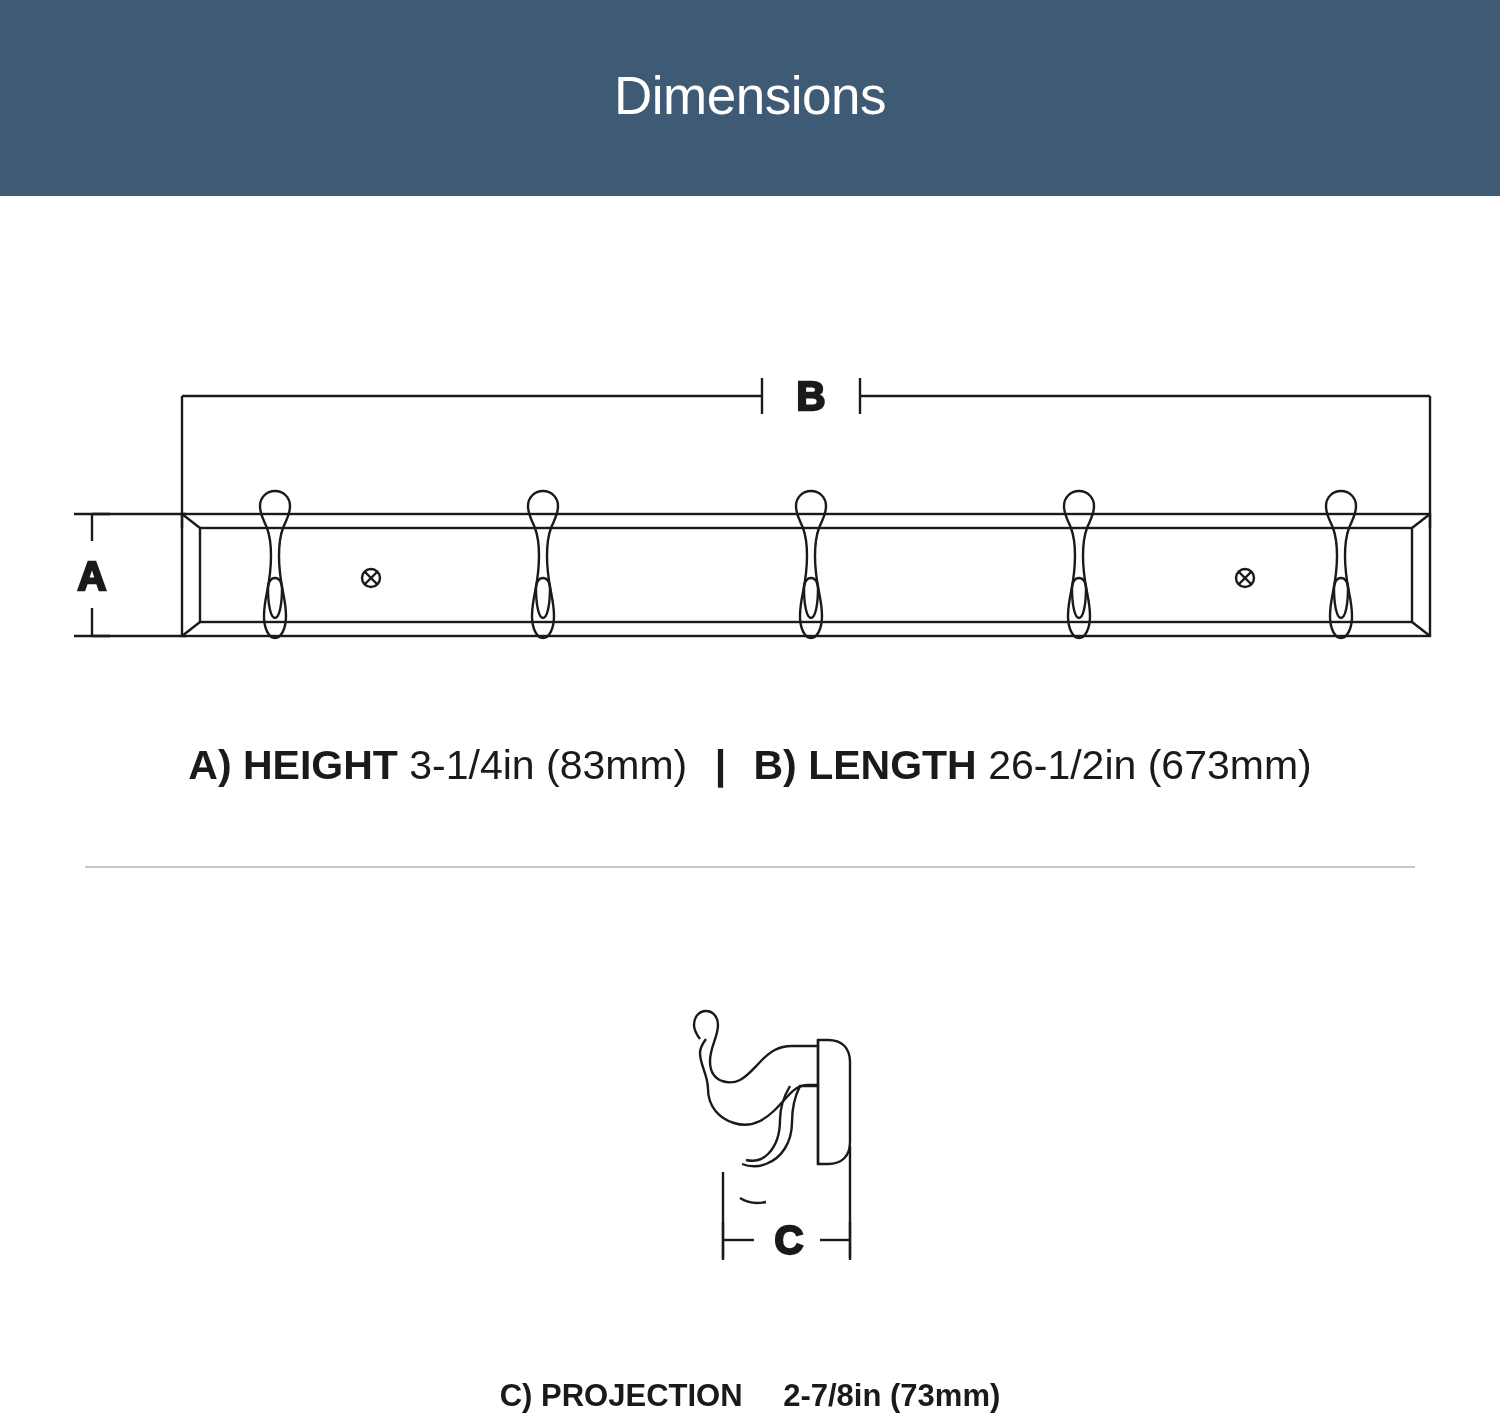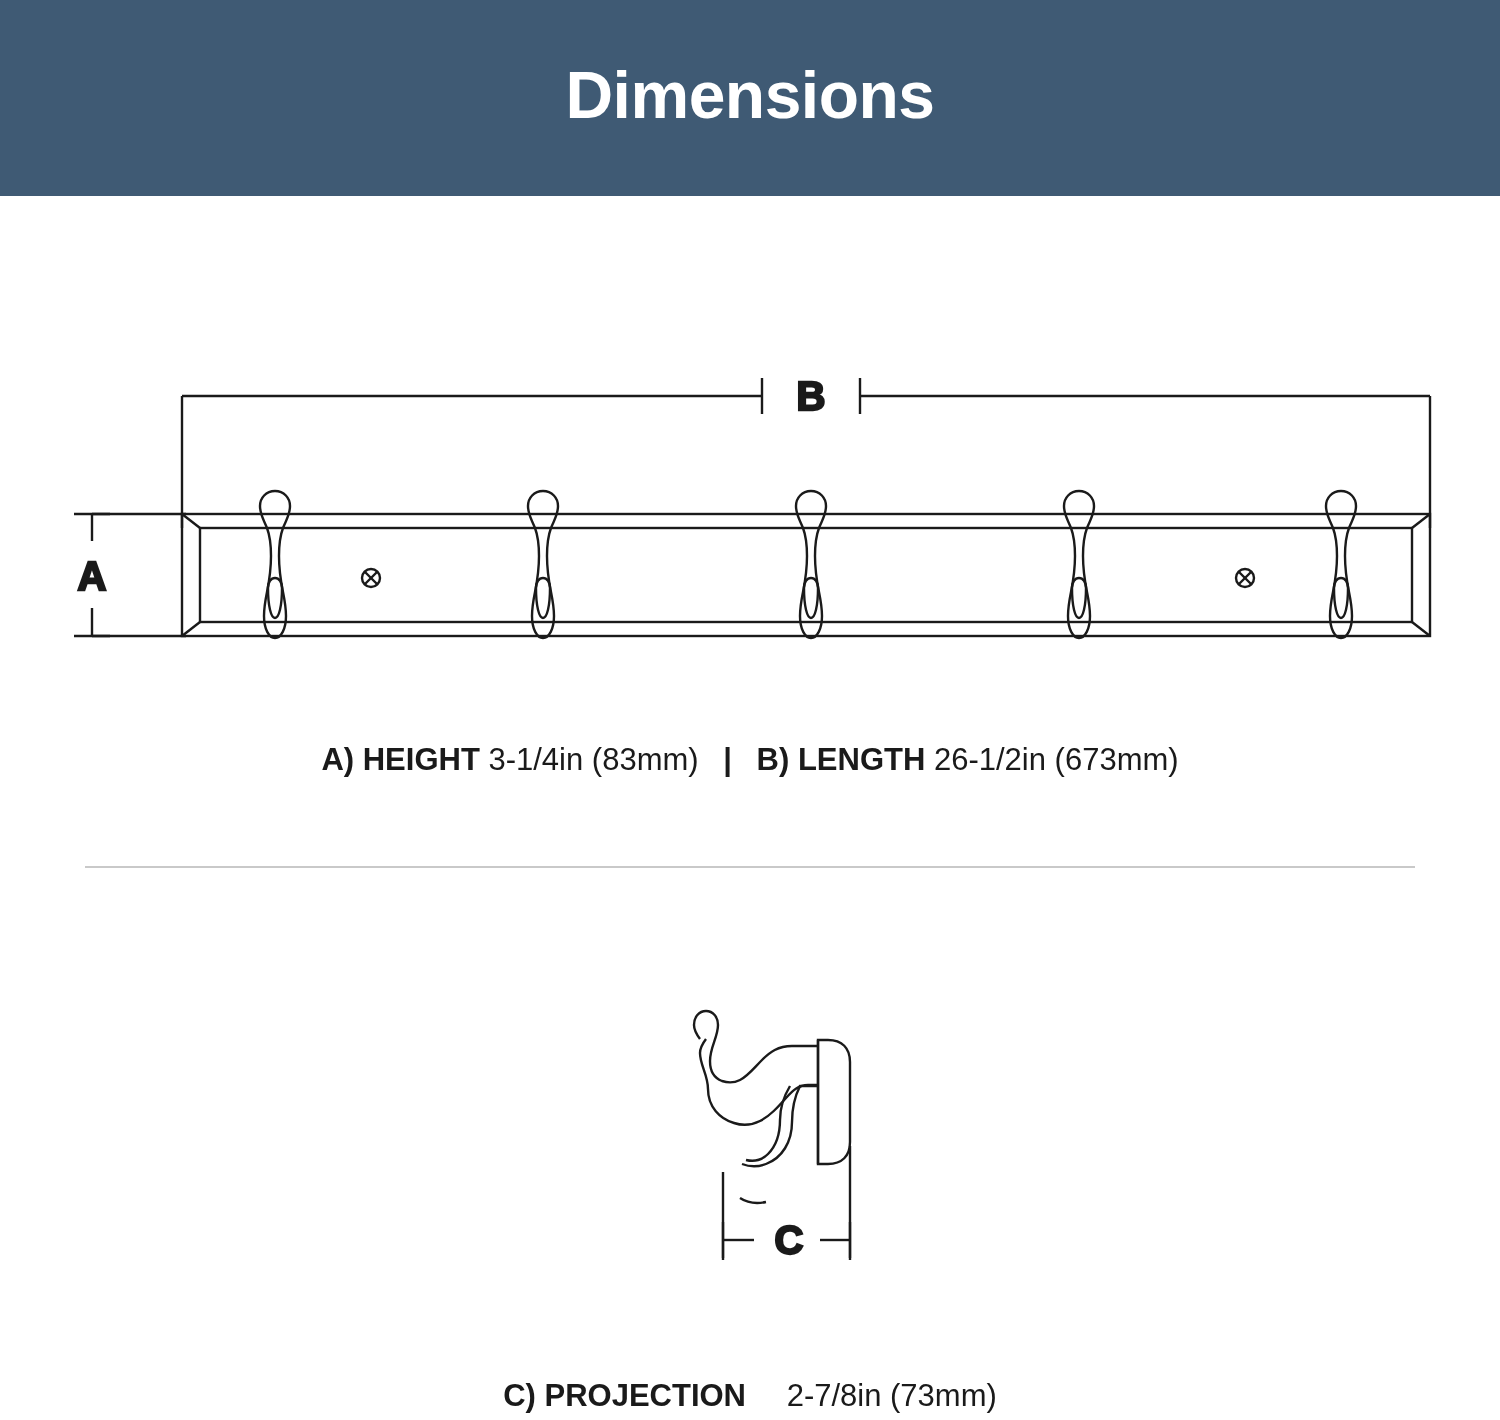--- a/index.html
+++ b/index.html
@@ -25,42 +25,42 @@
     top: 0;
     width: 1500px;
     height: 196px;
     background: #3f5a74;
     display: flex;
     align-items: center;
     justify-content: center;
   }
   .header-title {
     color: #ffffff;
-    font-size: 66px;
-    font-weight: bold;
+    font-size: 53px;
+    font-weight: normal;
     letter-spacing: -0.5px;
     line-height: 1;
     margin-top: -6px;
   }
   
   .top-drawing {
     position: absolute;
     left: 0;
     top: 196px;
     width: 1500px;
     height: 530px;
   }
   
   .caption-1 {
     position: absolute;
     left: 0;
     top: 742px;
     width: 1500px;
     text-align: center;
-    font-size: 31px;
+    font-size: 41px;
     color: #1a1a1a;
     white-space: nowrap;
   }
   .caption-1 .lbl {
     font-weight: bold;
   }
   .caption-1 .val {
     font-weight: normal;
   }
   .caption-1 .sep {
@@ -93,21 +93,21 @@
     text-align: center;
     font-size: 31px;
     color: #1a1a1a;
     white-space: nowrap;
   }
   .caption-2 .lbl {
     font-weight: bold;
     margin-top: 44px;
   }
   .caption-2 .val {
-    font-weight: normal;
+    font-weight: bold;
     margin-left: 32px;
   }
   svg { display: block; }
   .dim-letter {
     font-family: "Liberation Sans", sans-serif;
     font-size: 40px;
     font-weight: bold;
     fill: #1a1a1a;
   }
 </style>

